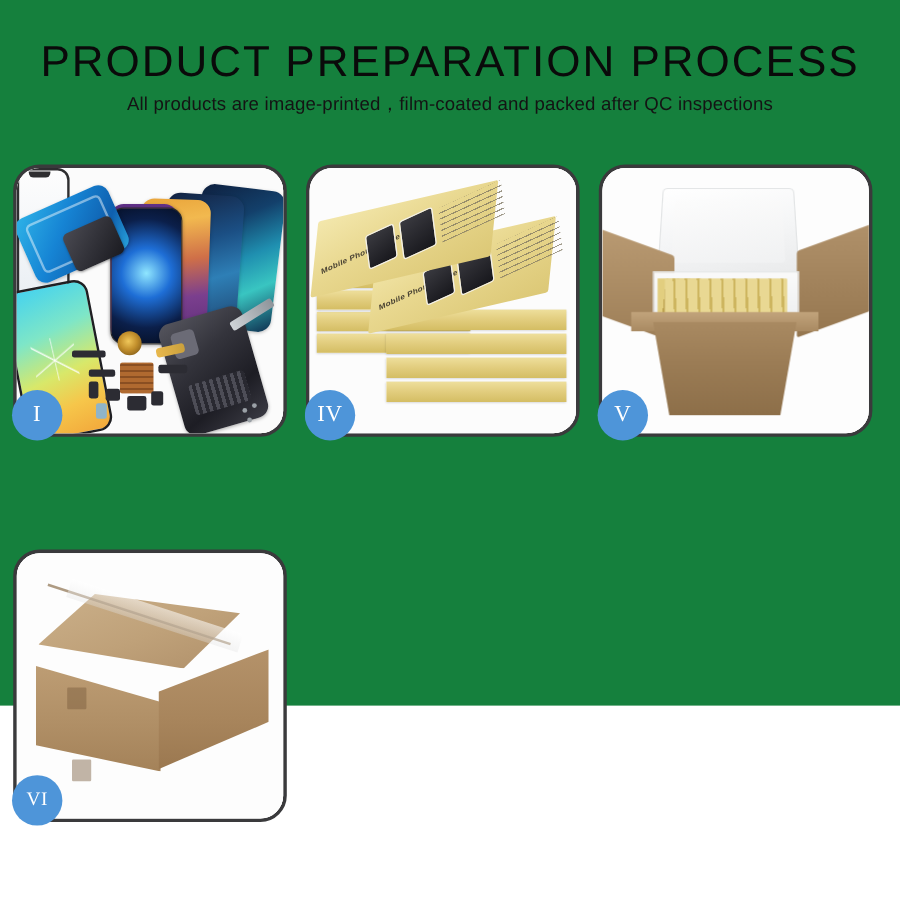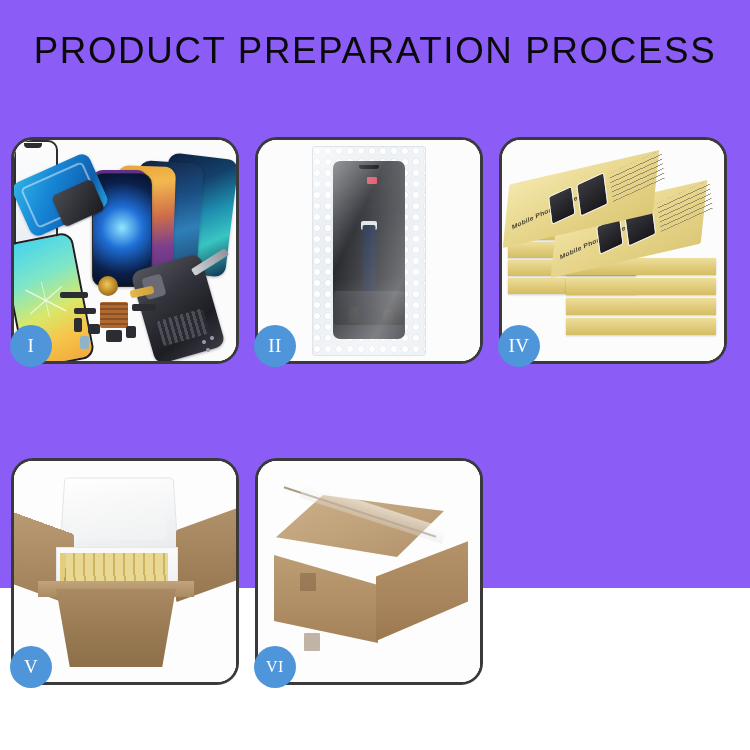--- a/index.html
+++ b/index.html
@@ -10,21 +10,21 @@
   body {
     width: 750px;
     height: 750px;
     font-family: "Liberation Sans", sans-serif;
     overflow: hidden;
   }
   .page {
     position: relative;
     width: 750px;
     height: 588px;
-    background: #8b5cf6;
+    background: #15803d;
   }
 
   
   .header {
     position: absolute;
     top: 30px;
     left: 0;
     width: 750px;
     text-align: center;
   }
@@ -395,20 +395,21 @@
     background:rgba(140,112,78,.7); transform:rotate(18deg);
   }
 </style>
 </head>
 <body>
 
 <div class="page">
 
   <div class="header">
     <div class="title">PRODUCT PREPARATION PROCESS</div>
+    <div class="subtitle">All products are image-printed，film-coated and packed after QC inspections</div>
   </div>
 
   <div class="grid">
 
     <div class="panel">
       <div class="panel-inner">
         <div class="scene1">
           <div class="ph ph-e"></div>
           <div class="ph ph-d"></div>
           <div class="ph ph-c"></div>
@@ -432,38 +433,20 @@
           <div class="cmp" style="left:118px;top:164px;width:24px;height:7px;"></div>
           <div class="cmp" style="left:66px;top:196px;width:9px;height:13px;background:#8fb4c9;"></div>
           <div class="cmp screw" style="left:188px;top:200px;"></div>
           <div class="cmp screw" style="left:196px;top:196px;"></div>
           <div class="cmp screw" style="left:192px;top:208px;"></div>
         </div>
       </div>
       <div class="badge">I</div>
     </div>
 
-    <div class="panel">
-      <div class="panel-inner">
-        <div class="scene2">
-          <div class="bubblebag">
-            <div class="lcd">
-              <div class="lcd-tag"></div>
-              <div class="lcd-conn"></div>
-              <div class="lcd-flex"></div>
-              <div class="lcd-gold" style="left:16px;bottom:16px;"></div>
-              <div class="lcd-gold" style="right:12px;bottom:14px;"></div>
-              <div class="lcd-base"></div>
-            </div>
-            <div class="bubble-sheen"></div>
-          </div>
-        </div>
-      </div>
-      <div class="badge">II</div>
-    </div>
 
 
     <div class="panel">
       <div class="panel-inner">
         <div class="scene4">
           <div class="stack">
 
             <div class="gbox" style="left:2px;top:128px;width:128px;height:16px;"></div>
             <div class="gbox" style="left:2px;top:110px;width:128px;height:16px;"></div>
             <div class="gbox" style="left:2px;top:92px;width:128px;height:16px;"></div>

